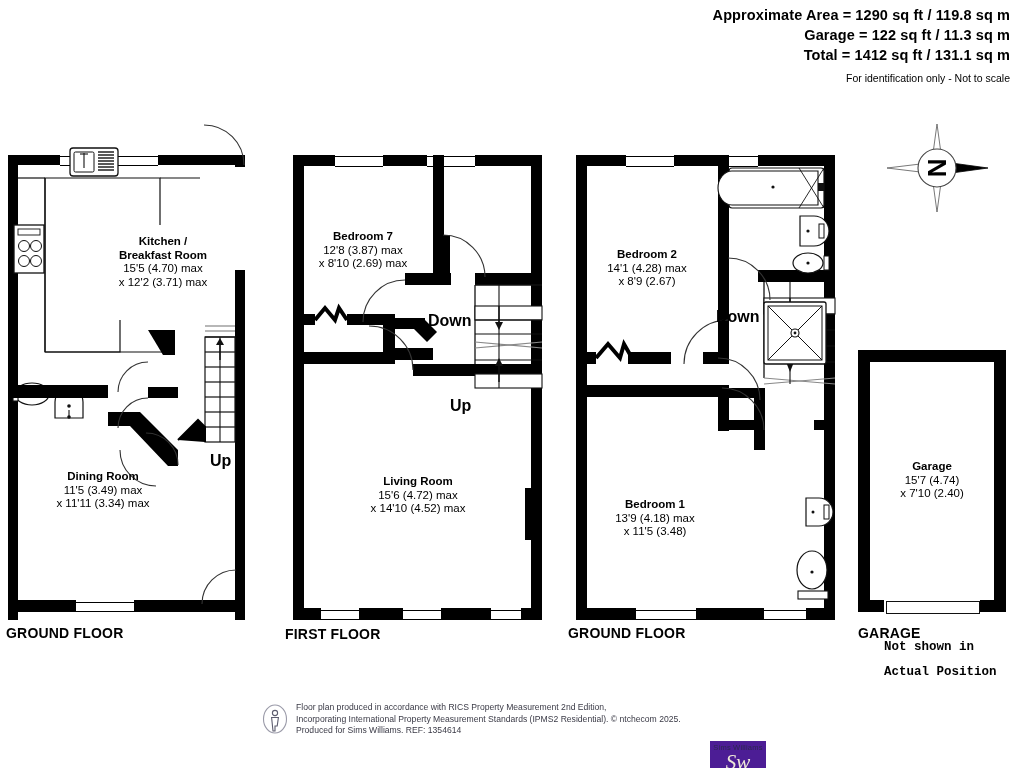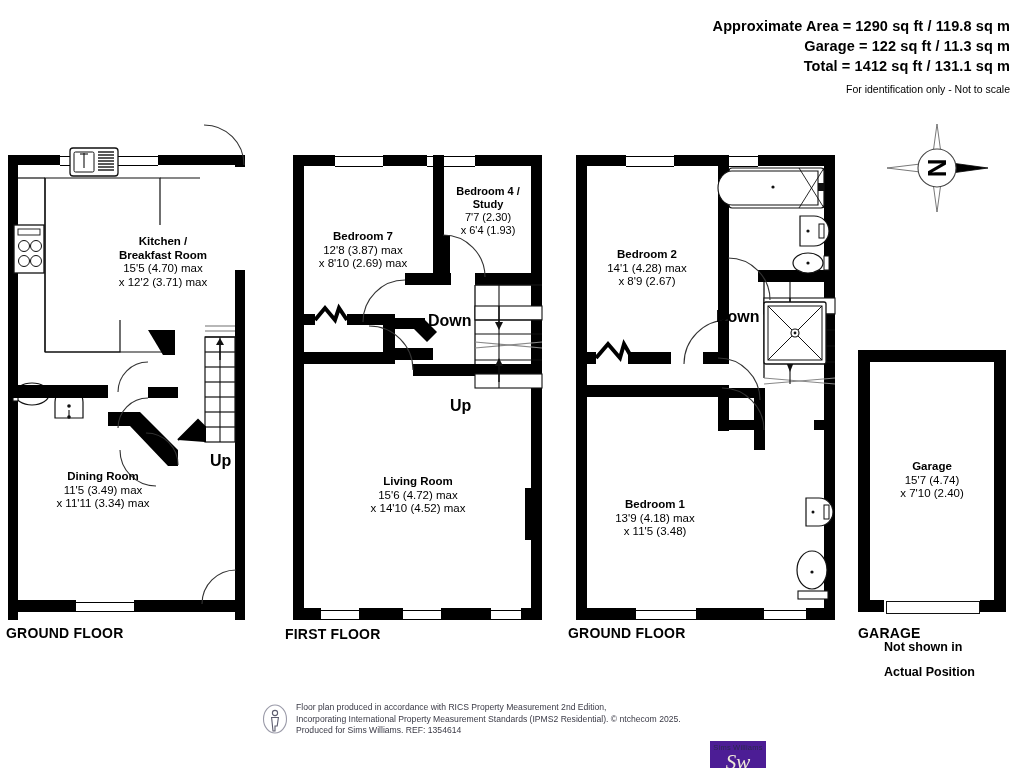--- a/index.html
+++ b/index.html
@@ -6,39 +6,39 @@
   html,body{margin:0;padding:0;background:#ffffff;}
   body{
     width:1024px;height:768px;position:relative;overflow:hidden;
     font-family:"Liberation Sans","DejaVu Sans",sans-serif;
     color:#000;
   }
   .abs{position:absolute;}
 
   
   #area-summary{
-    position:absolute;right:14px;top:16px;text-align:right;
+    position:absolute;right:14px;top:5px;text-align:right;
     font-size:14.5px;font-weight:600;line-height:20px;letter-spacing:.1px;
   }
   #area-summary .disclaimer{
     font-size:10.5px;font-weight:400;margin-top:3px;letter-spacing:0;
   }
 
   
   #compass{position:absolute;left:885px;top:122px;width:105px;height:92px;}
 
   
   .floor-block{position:absolute;}
   .floor-label{
     position:absolute;font-size:14px;font-weight:bold;letter-spacing:.2px;
     white-space:nowrap;
   }
   .floor-sub{
     position:absolute;font-size:12.5px;font-weight:bold;line-height:15px;
-    white-space:nowrap;text-align:left;
+    white-space:nowrap;text-align:left;font-family:Liberation Mono, monospace;
   }
 
   
   .w{position:absolute;background:#000;}
   
   .win{position:absolute;background:#fff;border-top:1.5px solid #000;border-bottom:1.5px solid #000;}
 
   
   .rlabel{position:absolute;text-align:center;white-space:nowrap;}
   .rlabel .nm{font-size:11.5px;font-weight:bold;line-height:13.5px;}
@@ -273,26 +273,20 @@
     <path d="M128 240 A44 44 0 0 0 84 196" fill="none" stroke="#333" stroke-width="1.1"></path>
     <path d="M30 190 A22 22 0 0 0 30 190" fill="none" stroke="#333" stroke-width="1.1"></path>
   </svg>
 
   <div class="rlabel" style="left:13px;top:100px;width:130px;">
     <div class="nm">Bedroom 7</div>
     <div class="dim">12'8 (3.87) max</div>
     <div class="dim">x 8'10 (2.69) max</div>
   </div>
 
-  <div class="rlabel small" style="left:155px;top:55px;width:96px;">
-    <div class="nm">Bedroom 4 /</div>
-    <div class="nm">Study</div>
-    <div class="dim">7'7 (2.30)</div>
-    <div class="dim">x 6'4 (1.93)</div>
-  </div>
 
   <div class="rlabel" style="left:48px;top:345px;width:170px;">
     <div class="nm">Living Room</div>
     <div class="dim">15'6 (4.72) max</div>
     <div class="dim">x 14'10 (4.52) max</div>
   </div>
 
   <div class="updown" style="left:143px;top:182px;">Down</div>
   <div class="updown" style="left:165px;top:267px;">Up</div>
 </div>

